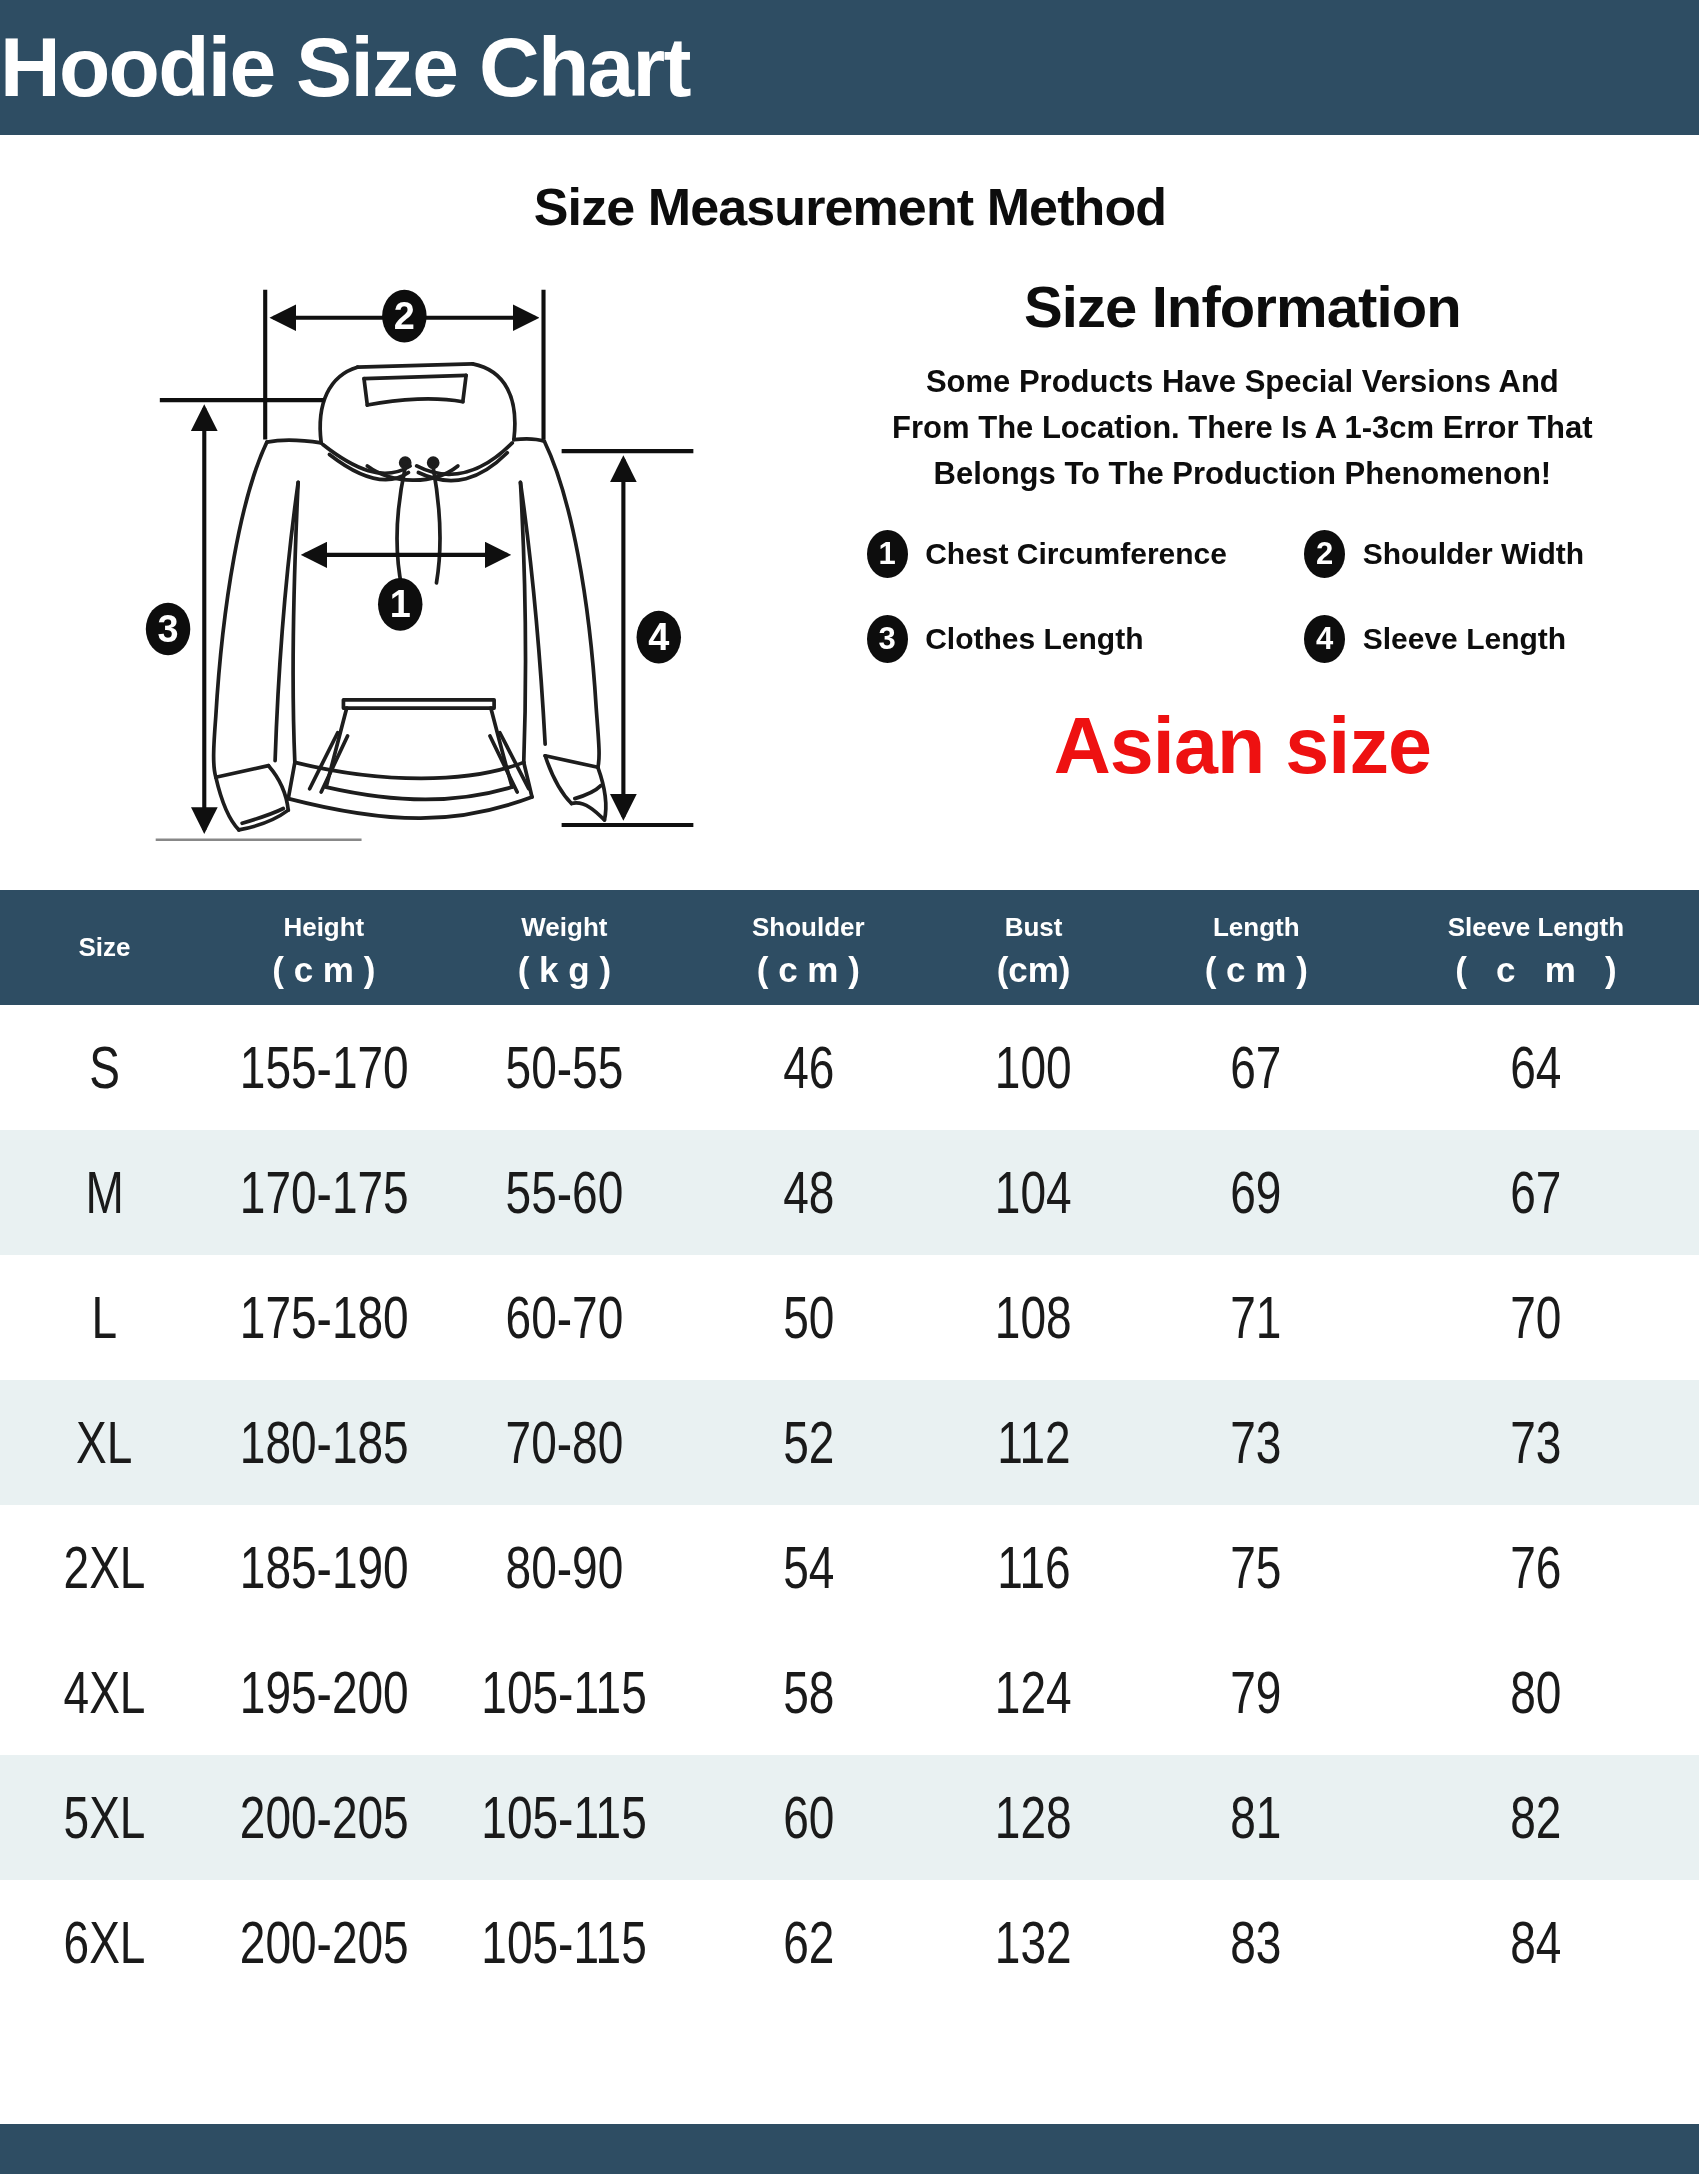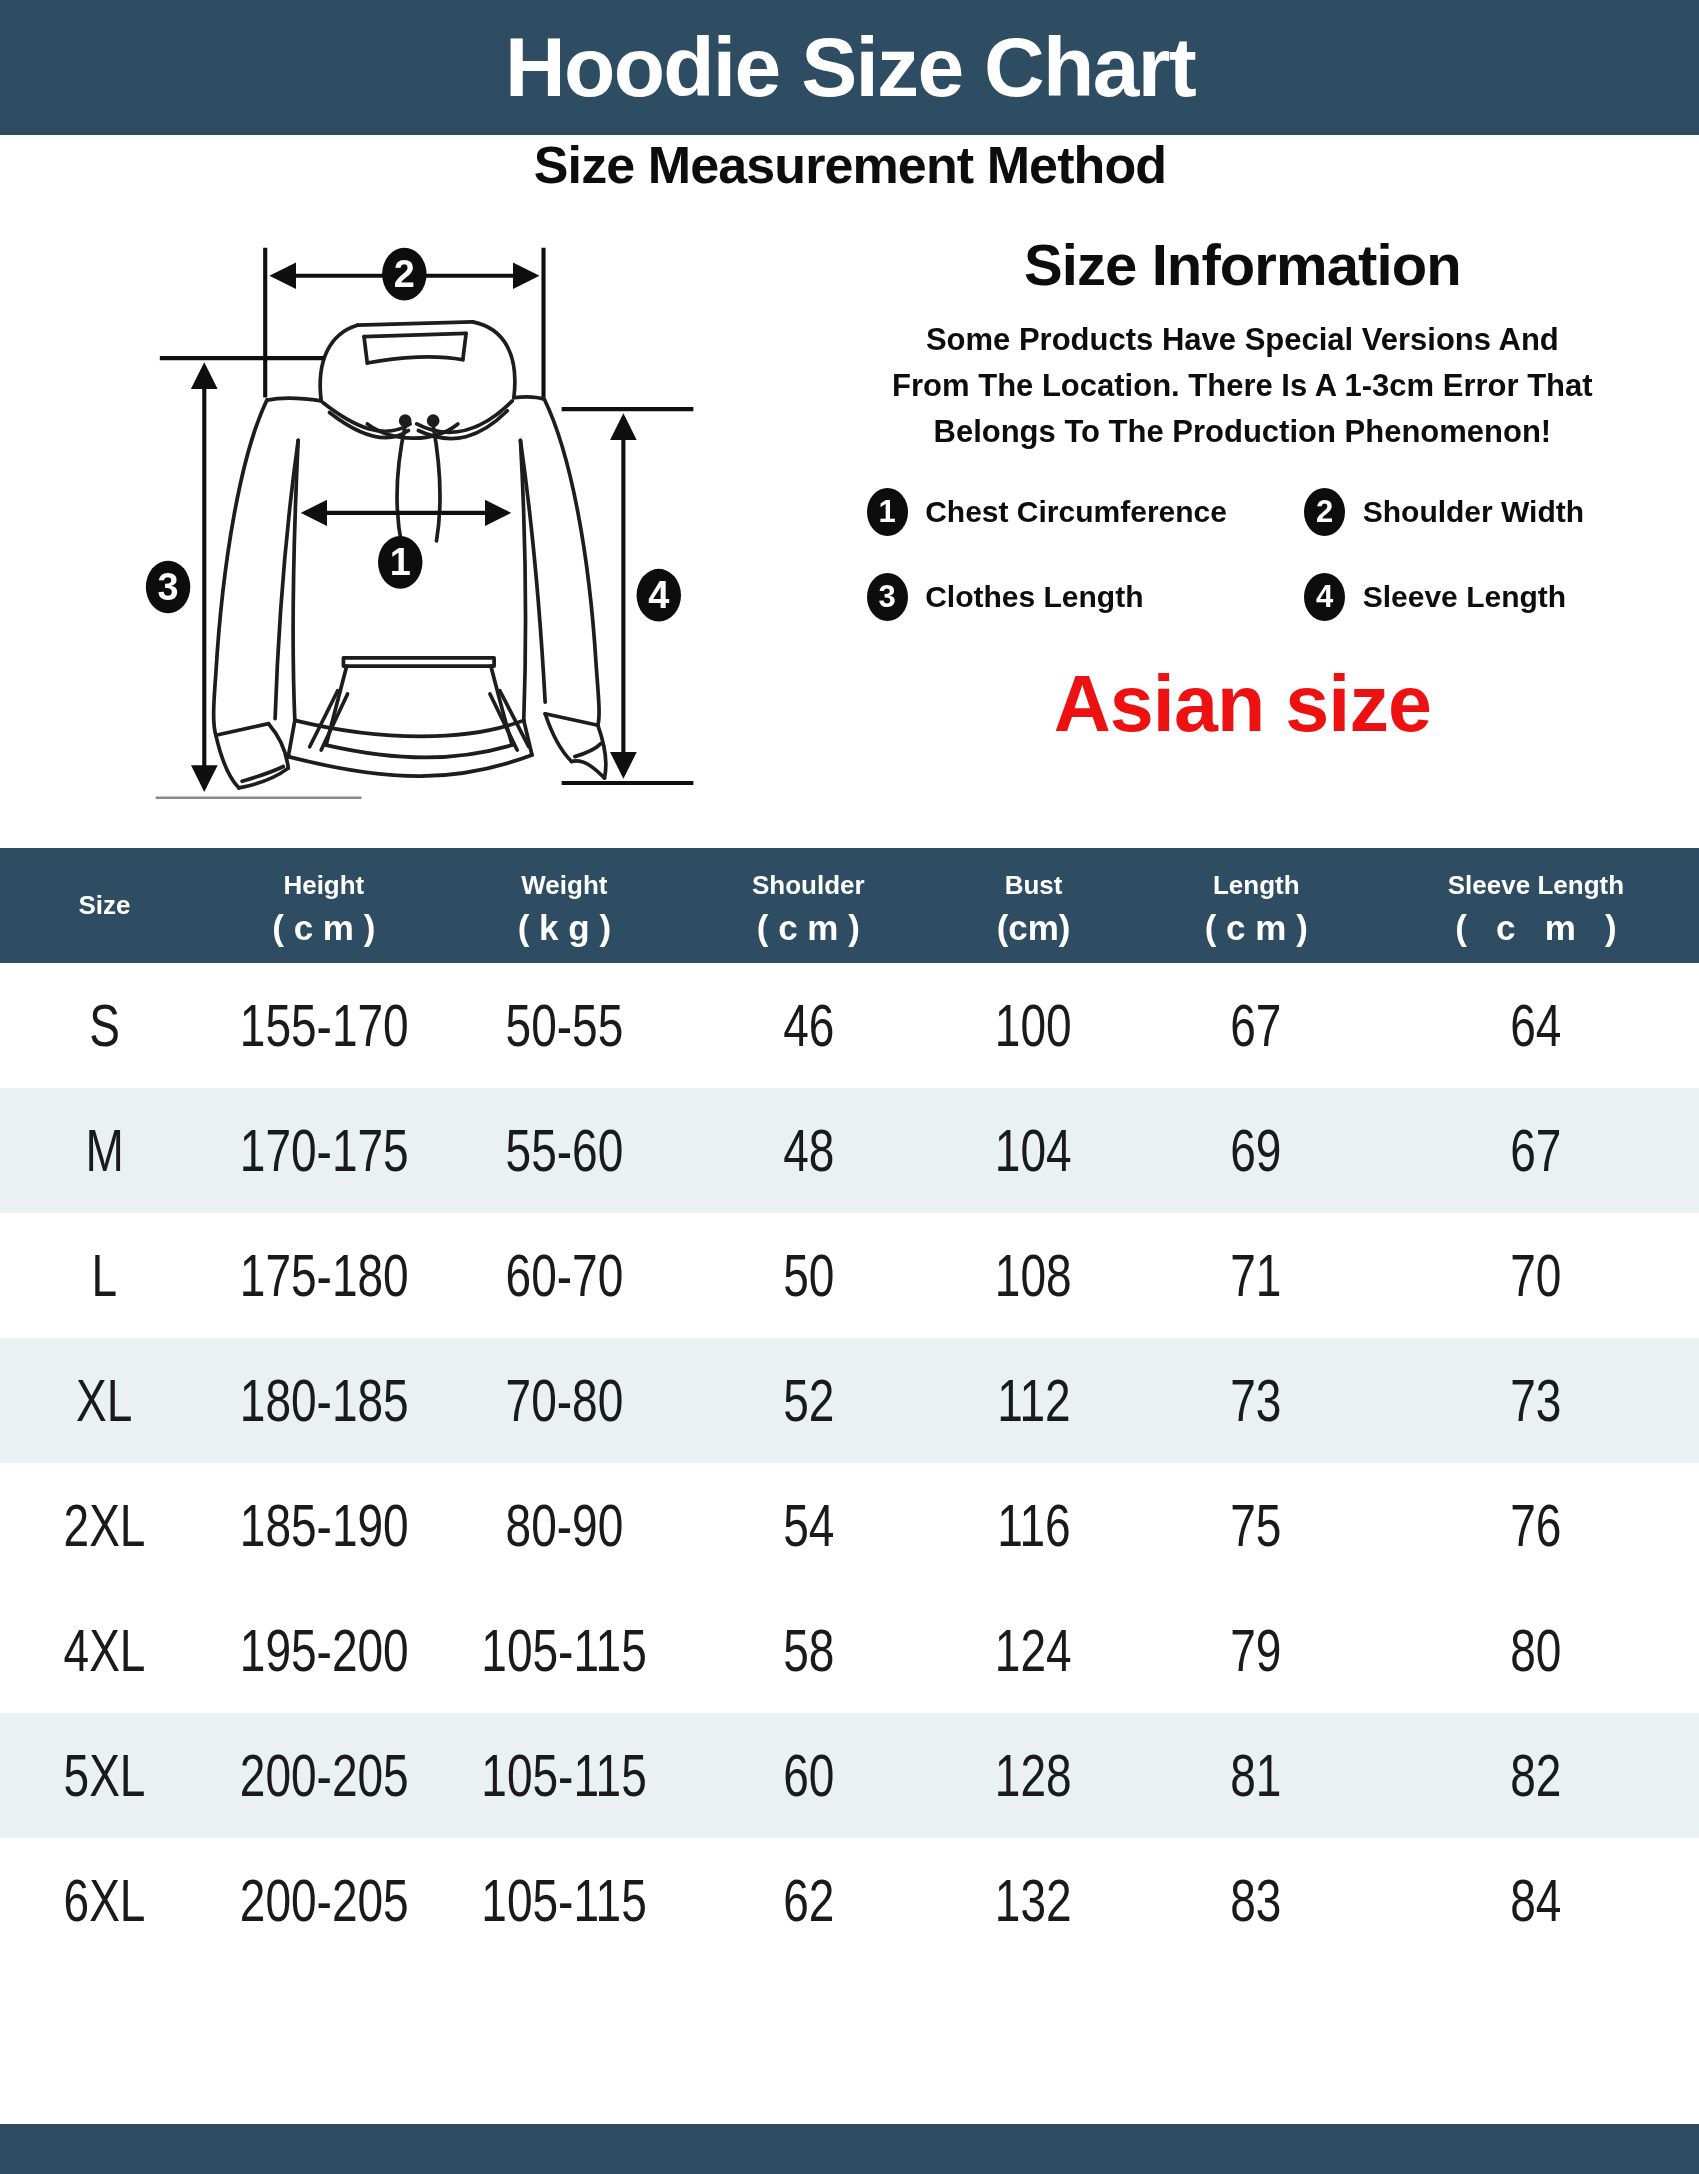--- a/index.html
+++ b/index.html
@@ -1,23 +1,23 @@
 <!DOCTYPE html>
 <html style="font-size:14px"><head>
 <meta charset="utf-8">
 <style>
   * { margin:0; padding:0; box-sizing:border-box; }
   html,body { background:#ffffff; }
   body { font-family:"Liberation Sans", sans-serif; }
   .page { position:relative; width:1700px; height:2175px; background:#fff; overflow:hidden; }
 
-  .topbar { height:135px; background:#2e4d63; display:flex; align-items:center; justify-content:center; }
+  .topbar { height:135px; background:#2e4d63; display:flex; align-items:center; justify-content:flex-start; }
   .topbar h1 { color:#fff; font-size:84px; font-weight:bold; letter-spacing:-1.7px; }
 
-  .method-title { text-align:center; font-size:52px; font-weight:bold; color:#0d0d0d; letter-spacing:-0.9px; }
+  .method-title { margin-top:42px; text-align:center; font-size:52px; font-weight:bold; color:#0d0d0d; letter-spacing:-0.9px; }
 
   .content { display:flex; height:648px; padding:5.2px 26px 0 77px; }
   .diagram { width:751px; flex:0 0 auto; }
   .diagram svg { width:742px; height:634px; }
 
   .info { flex:1 1 auto; padding:31px 26px 0 8.7px; text-align:center; color:#0d0d0d; }
   .info-title { font-size:58px; font-weight:bold; letter-spacing:-0.9px; }
   .para { margin-top:19px; }
   .para div { font-size:31px; font-weight:bold; line-height:46px; white-space:nowrap; }
   .legend { margin-top:33px; display:grid; grid-template-columns:56% 44%; row-gap:37px; justify-items:start; padding-left:30px; }

